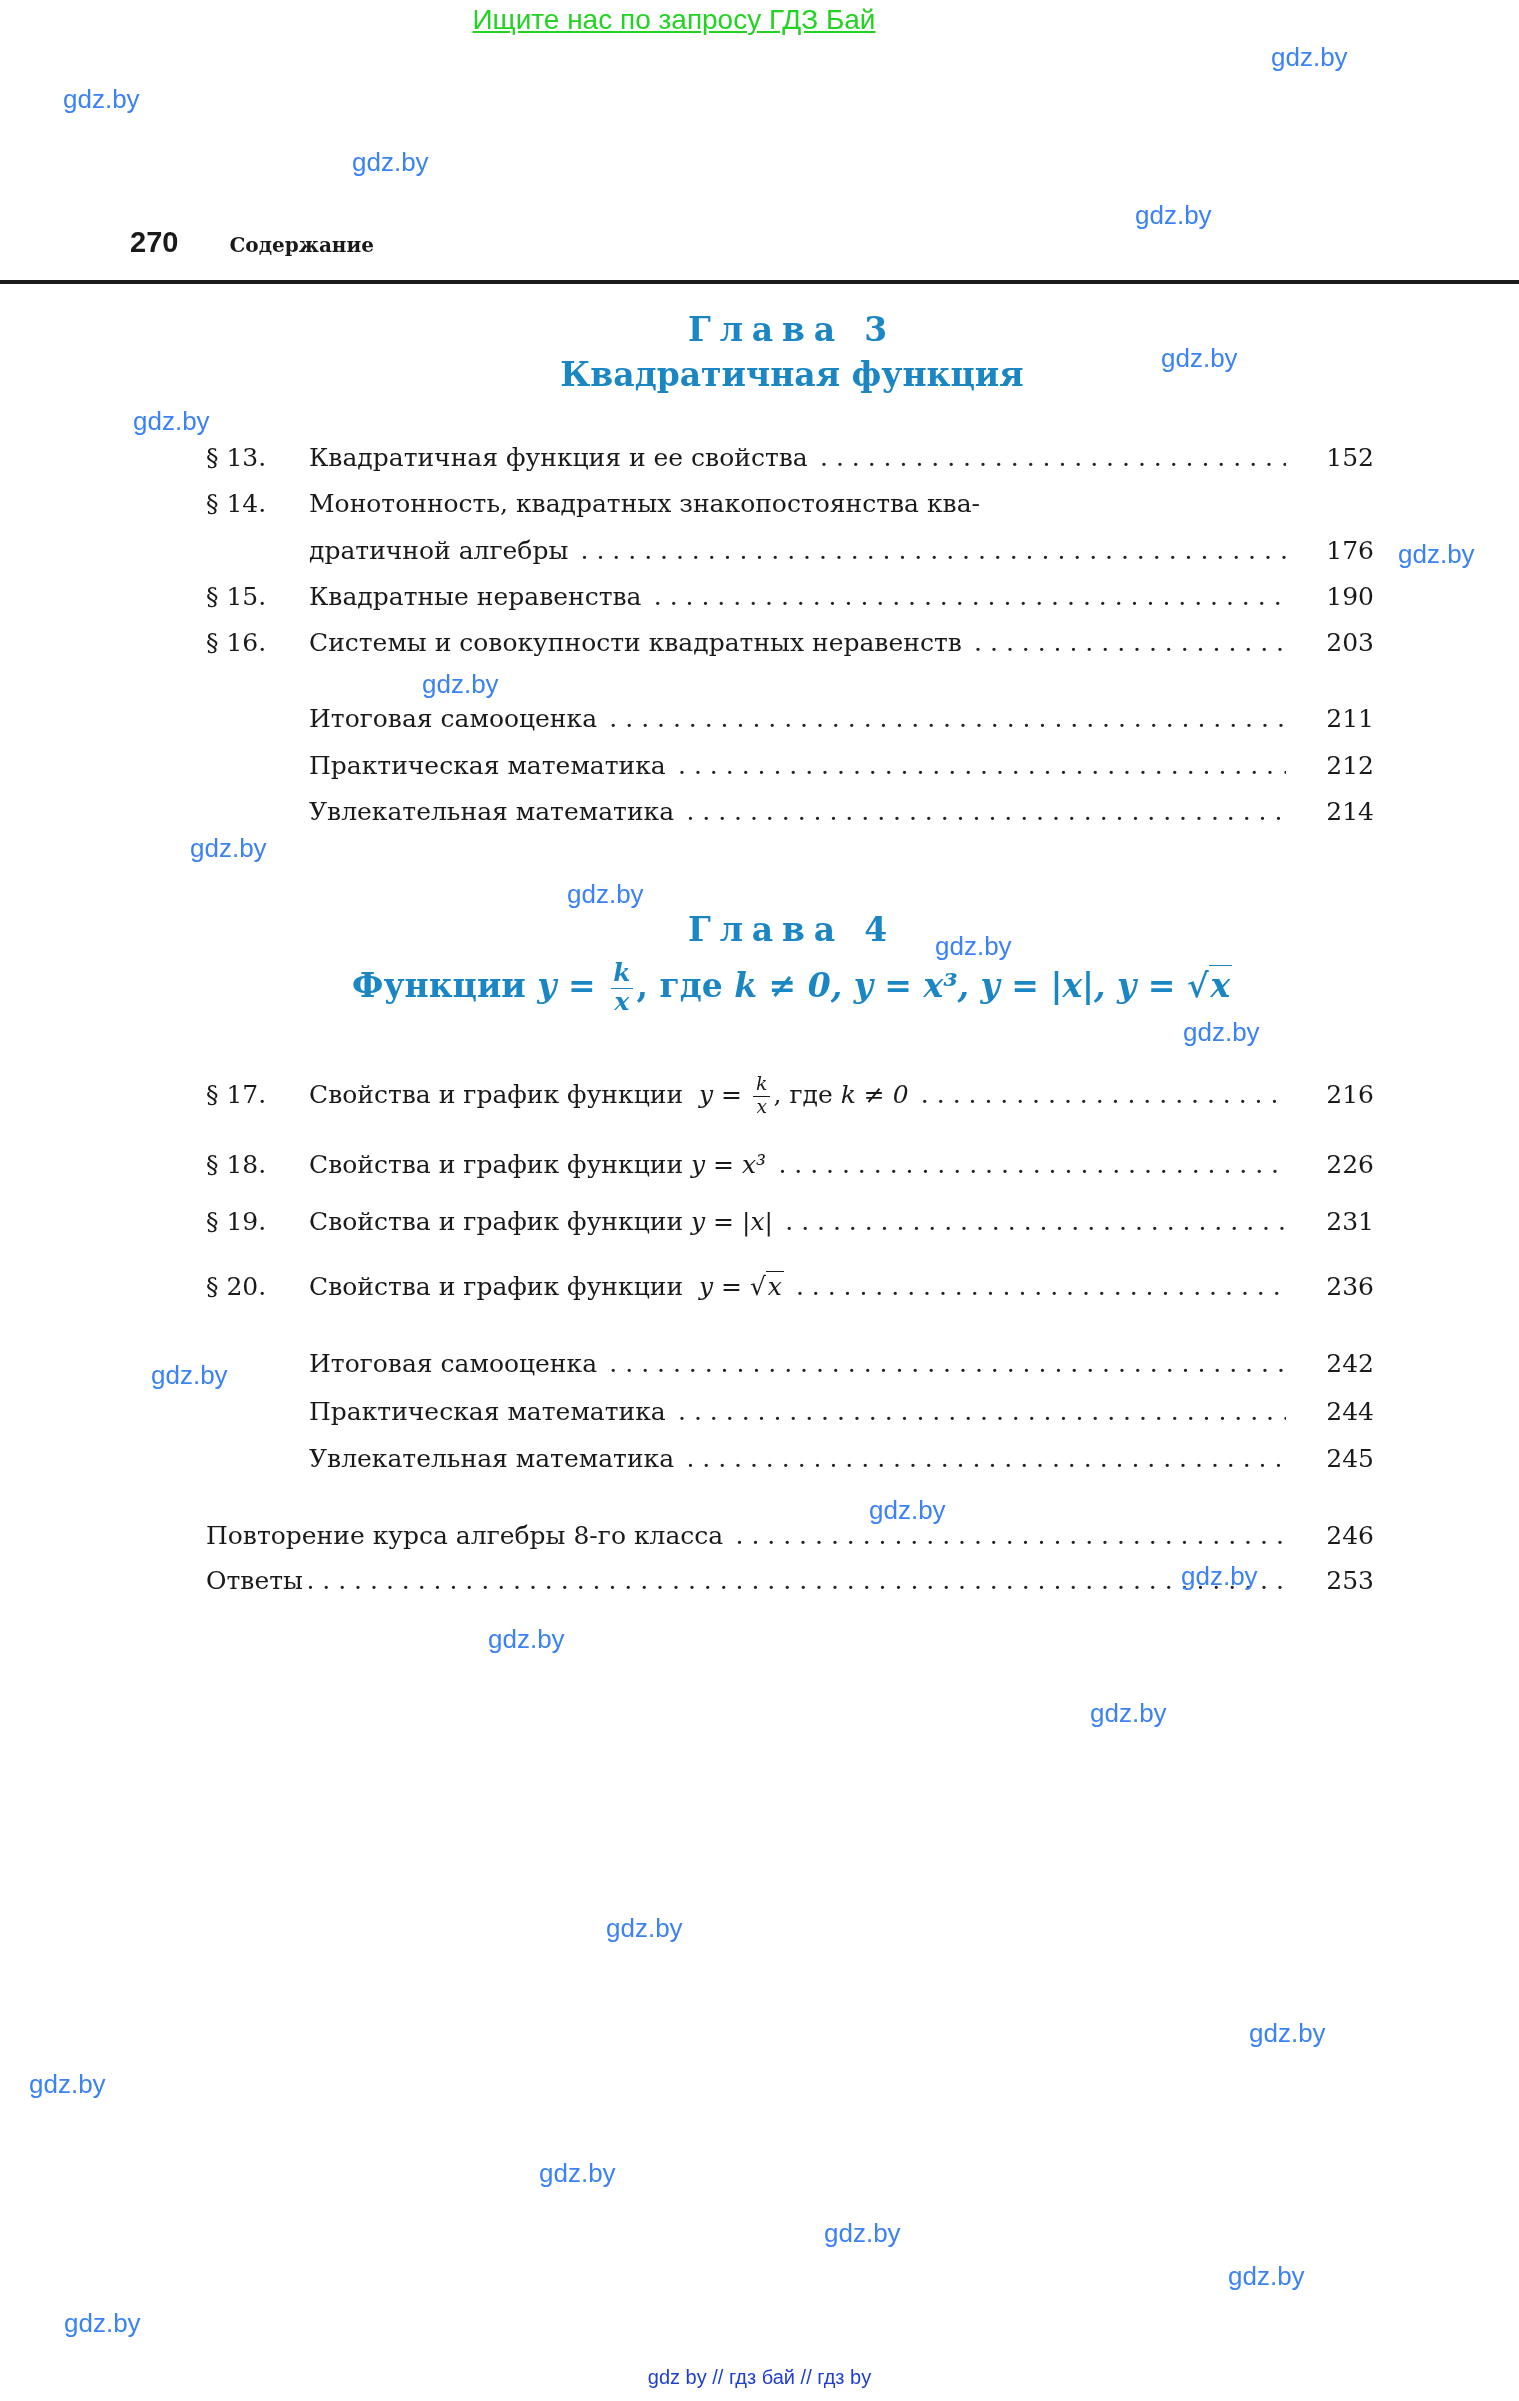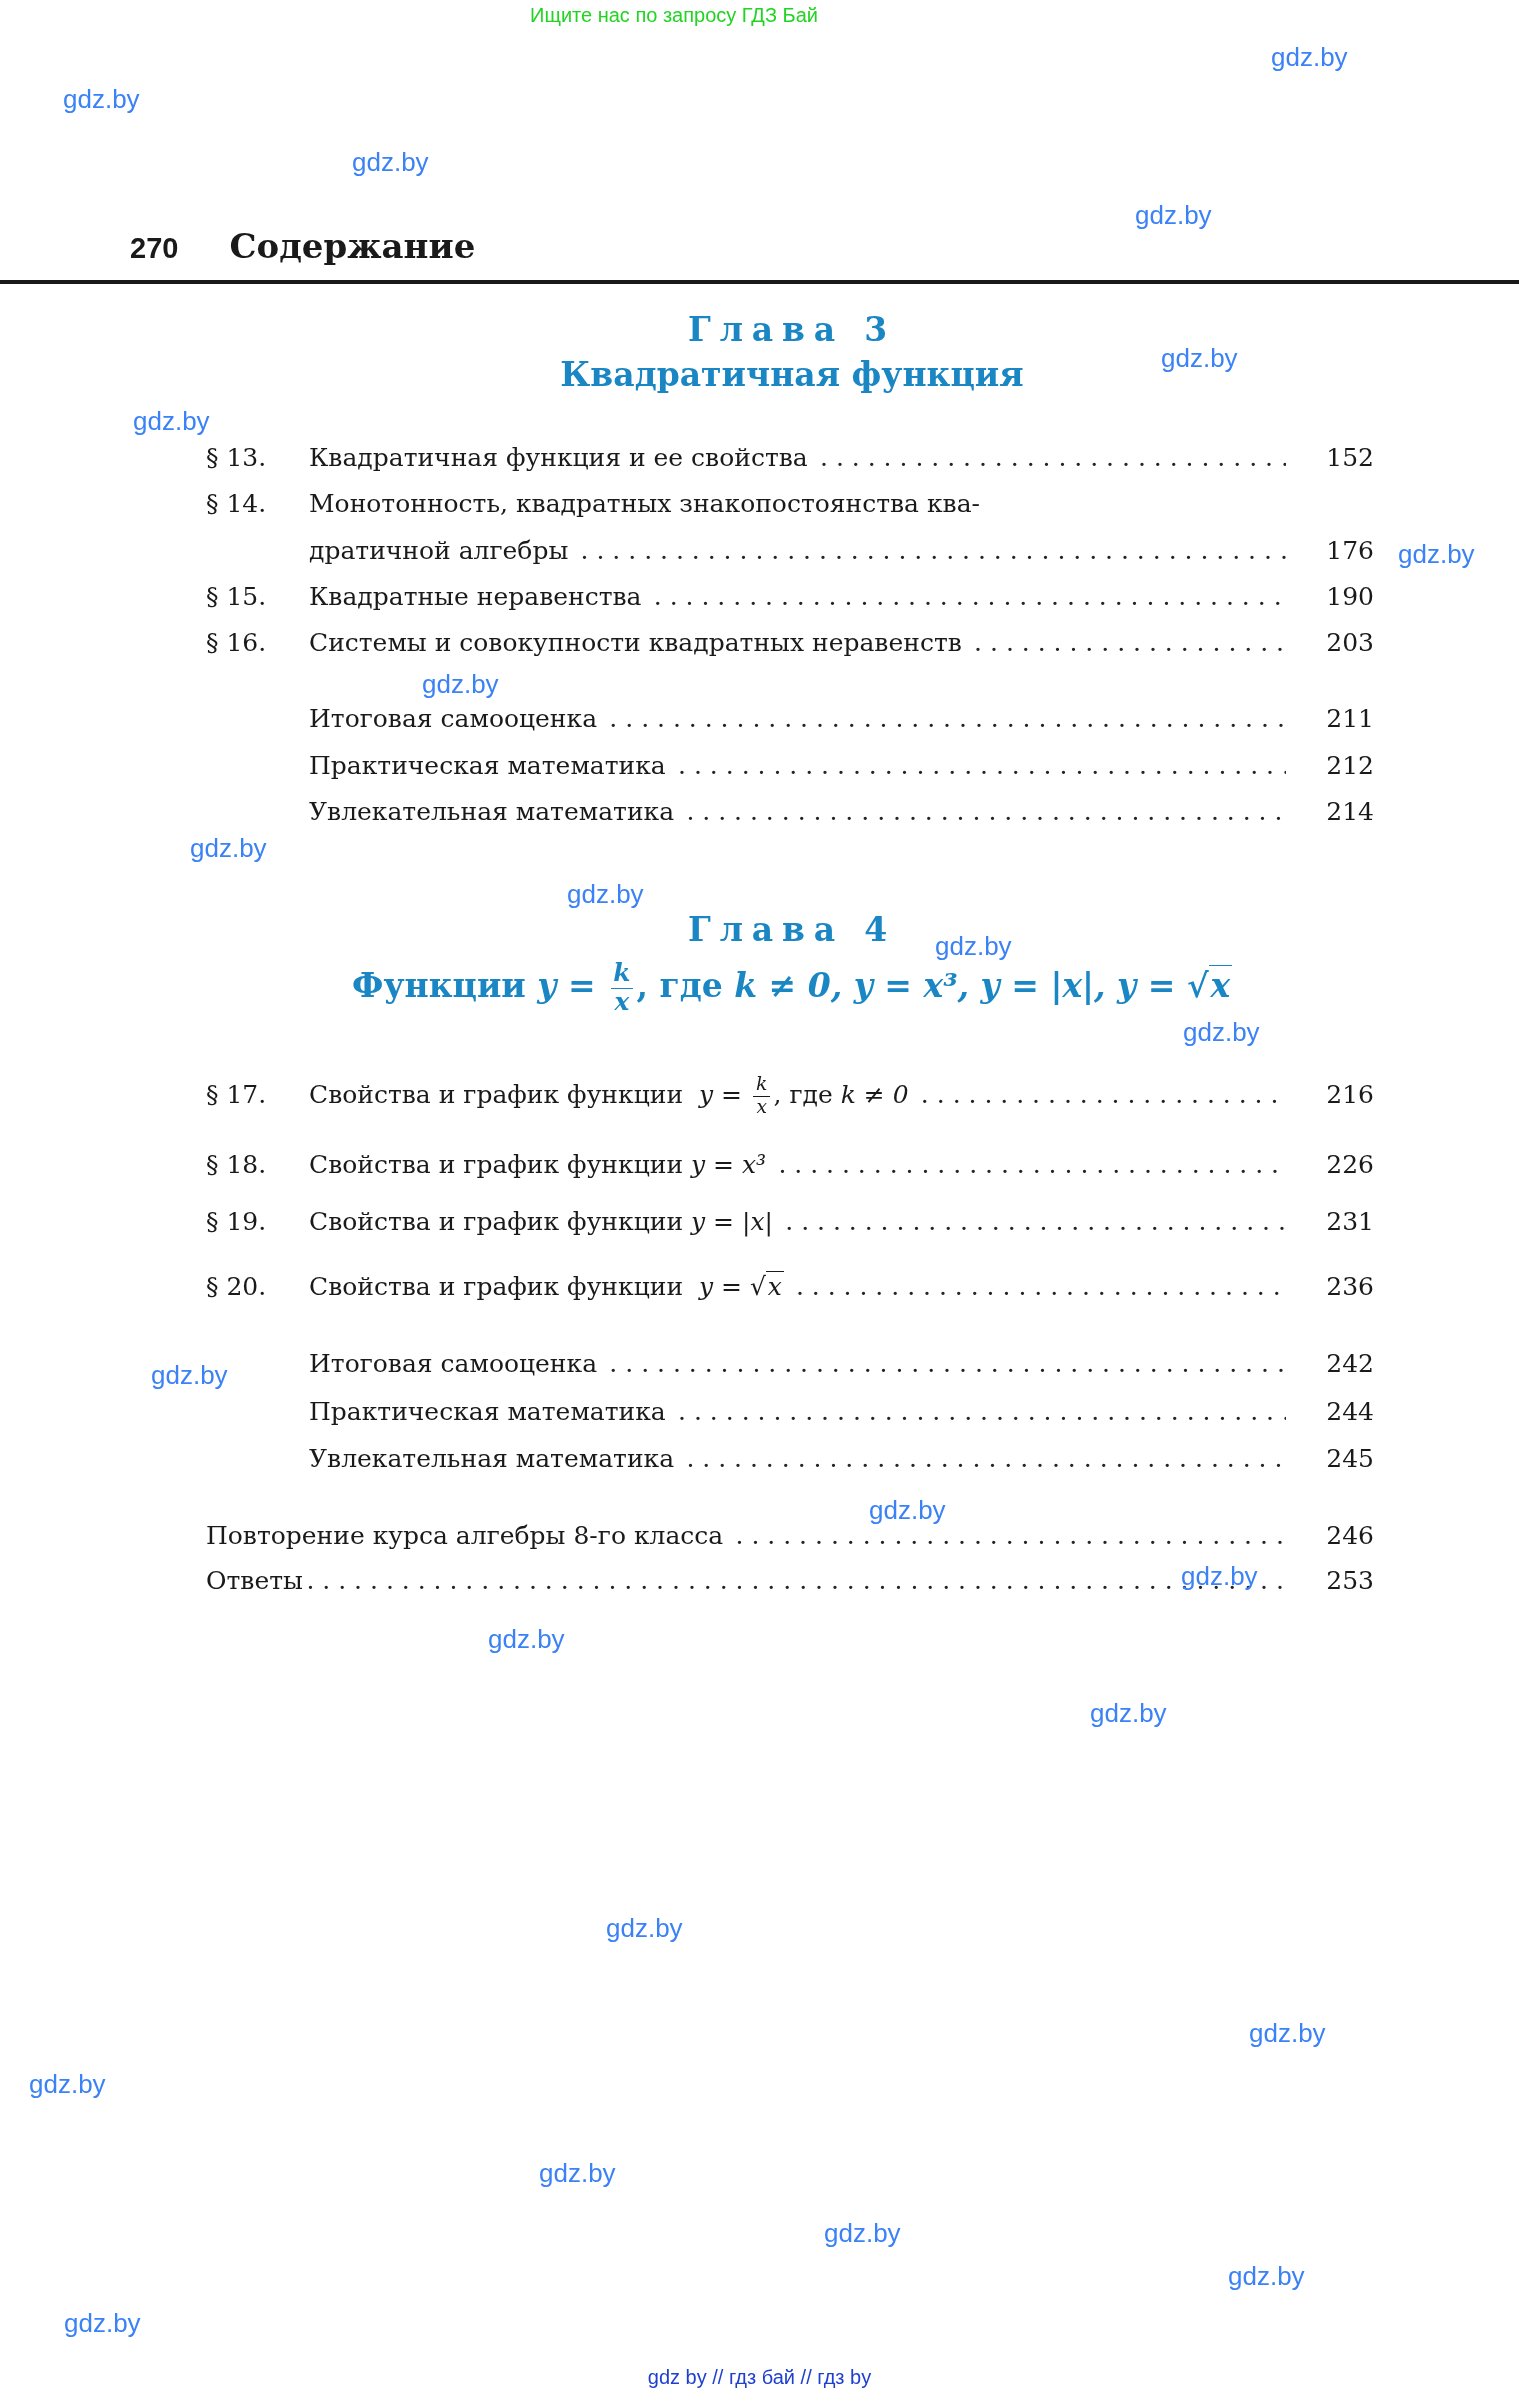--- a/index.html
+++ b/index.html
@@ -1,29 +1,29 @@
 <!DOCTYPE html>
 <html style="font-size:14px"><head>
 <meta charset="utf-8">
 <style>
   html, body { margin: 0; padding: 0; background: #ffffff; }
   body { width: 1519px; height: 2401px; position: relative; overflow: hidden;
          font-family: "DejaVu Serif", "Liberation Serif", serif; color: #1a1a1a; }
 
   .top-banner { position: absolute; top: 3.5px; left: 0; width: 1348px; text-align: center;
-    font-family: "Liberation Sans", sans-serif; font-size: 20px; color: #22d422; }
+    font-family: "Liberation Sans", sans-serif; font-size: 28px; color: #22d422; text-decoration: underline; }
   .bottom-banner { position: absolute; top: 2366px; left: 0; width: 1519px; text-align: center;
     font-family: "Liberation Sans", sans-serif; font-size: 20px; color: #1f3fd0; }
 
   .wm { position: absolute; font-family: "Liberation Sans", sans-serif; font-size: 26px;
         color: #3b82f6; white-space: nowrap; z-index: 5; }
 
   .running-head { position: absolute; top: 226px; left: 130px; display: flex; gap: 51px; align-items: baseline; }
   .page-number { font-family: "Liberation Sans", sans-serif; font-weight: bold; font-size: 29px; }
-  .running-title { font-family: "DejaVu Serif", serif; font-weight: bold; font-size: 34px; }
+  .running-title { font-family: "DejaVu Serif", serif; font-weight: bold; font-size: 20px; }
   .head-rule { position: absolute; top: 280px; left: 0; width: 1519px; height: 3.5px; background: #1a1a1a; }
 
   .chapter-label { position: absolute; left: 0; width: 1584px; text-align: center;
     color: #1a86c4; font-weight: bold; font-size: 33px; letter-spacing: 8.8px; }
   .chapter-title { position: absolute; left: 0; width: 1584px; text-align: center;
     color: #1a86c4; font-weight: bold; font-size: 33px; }
   .chapter-title i { font-family: "DejaVu Serif", serif; font-style: italic; }
 
   .toc-row { position: absolute; left: 206px; width: 1168px; height: 44px;
     display: flex; align-items: baseline; font-size: 25px; }

